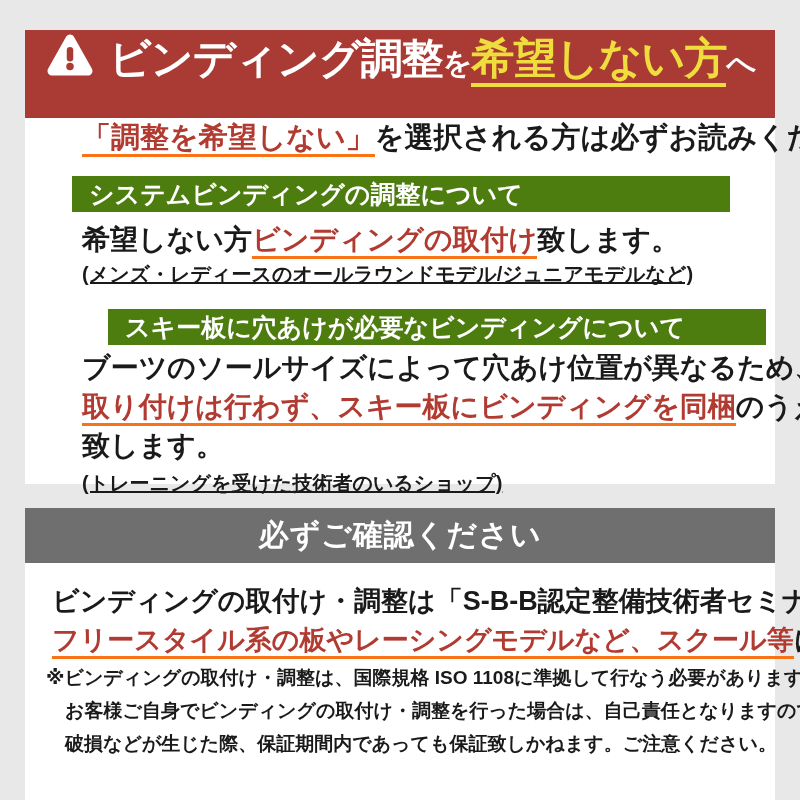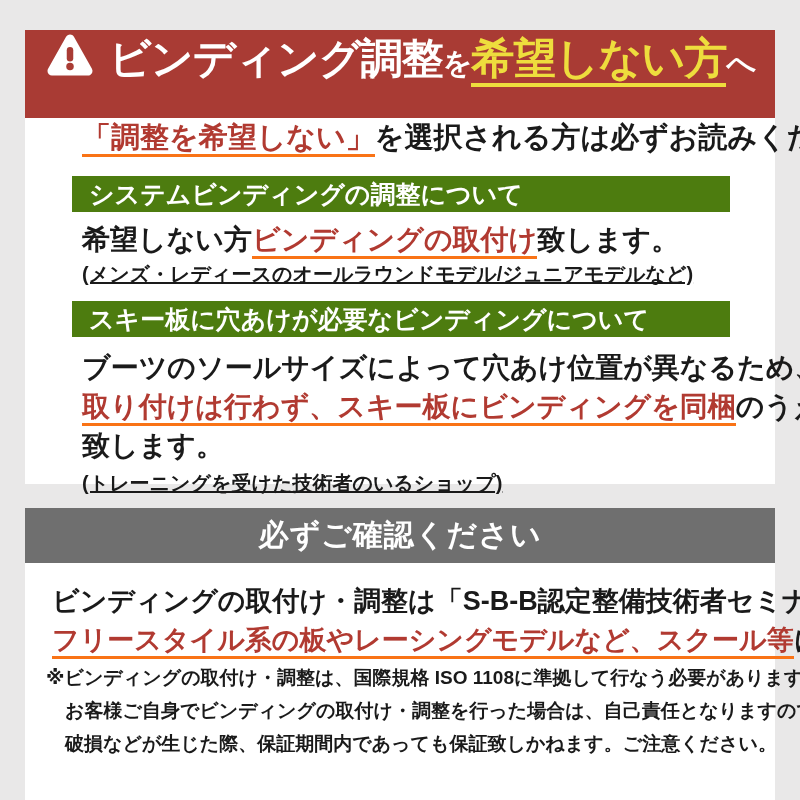--- a/index.html
+++ b/index.html
@@ -42,21 +42,21 @@
   }
 
   
   .secbar {
     position: absolute; left: 47px; width: 658px; height: 36px;
     background: #4d7c0f; color: #ffffff;
     font-size: 25px; line-height: 36px; padding-left: 17px;
     white-space: nowrap; letter-spacing: 0px;
   }
   #secbar1 { top: 146px; }
-  #secbar2 { top: 271px; }
+  #secbar2 { top: 279px; margin-left: 36px; }
 
   .para { position: absolute; left: 57px; font-size: 28px; line-height: 39px; white-space: nowrap; }
   #para1 { top: 190px; }
   #para2 { top: 318px; }
   .subnote { position: absolute; left: 57px; font-size: 20px; white-space: nowrap; text-decoration: underline; }
   #note1 { top: 231px; }
   #note2 { top: 440px; }
 
   
   .graybar {

